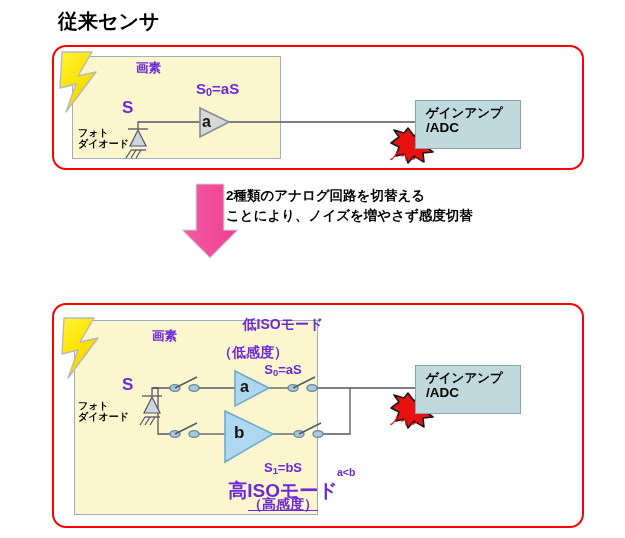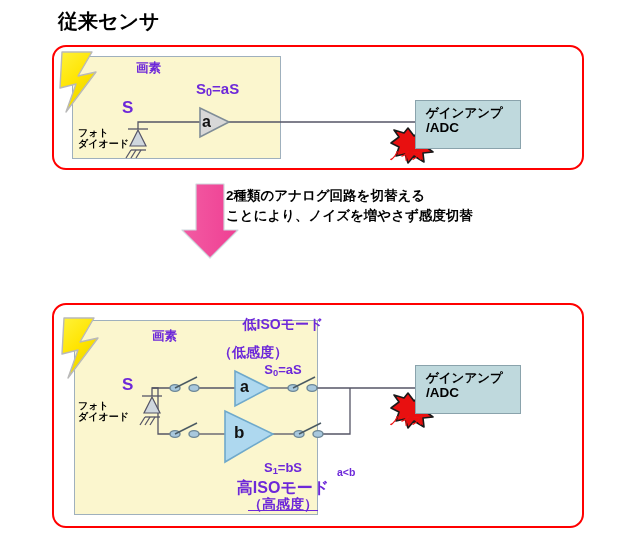--- a/index.html
+++ b/index.html
@@ -94,21 +94,21 @@
   #pd-label-dual { left: 78px; top: 400px; }
 
   #formula-so-conv { left: 196px; top: 80px; font-size: 15px; font-weight: bold; }
 
   
   #lowiso-mode  { left: 218px; top: 316px; font-size: 14px; font-weight: bold; text-align: center; width: 130px; }
   #lowiso-sens  { left: 218px; top: 344px; font-size: 14px; font-weight: bold; text-align: left; width: 130px; }
   #lowiso-form  { left: 218px; top: 362px; font-size: 13px; font-weight: bold; text-align: center; width: 130px; }
 
   #highiso-form { left: 218px; top: 460px; font-size: 13px; font-weight: bold; text-align: center; width: 130px; }
-  #highiso-mode { left: 208px; top: 478px; font-size: 16px; font-weight: bold; text-align: center; width: 150px; }
+  #highiso-mode { left: 208px; top: 478px; font-size: 19px; font-weight: bold; text-align: center; width: 150px; }
   #highiso-sens { left: 208px; top: 496px; font-size: 14px; font-weight: bold; text-align: center; width: 150px; text-decoration: underline; }
 
   #label-altb { left: 337px; top: 438px; font-size: 10.5px; font-weight: bold; margin-top: 28px; }
 
   
   .noise-label {
     color: #ee1111;
     font-weight: bold;
     font-size: 11px;
     white-space: nowrap;

